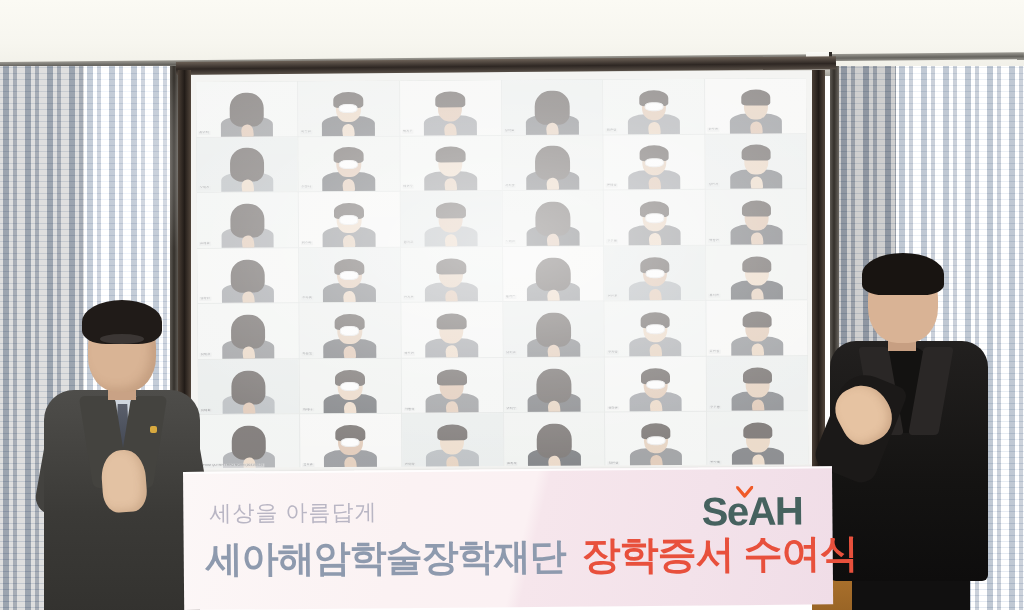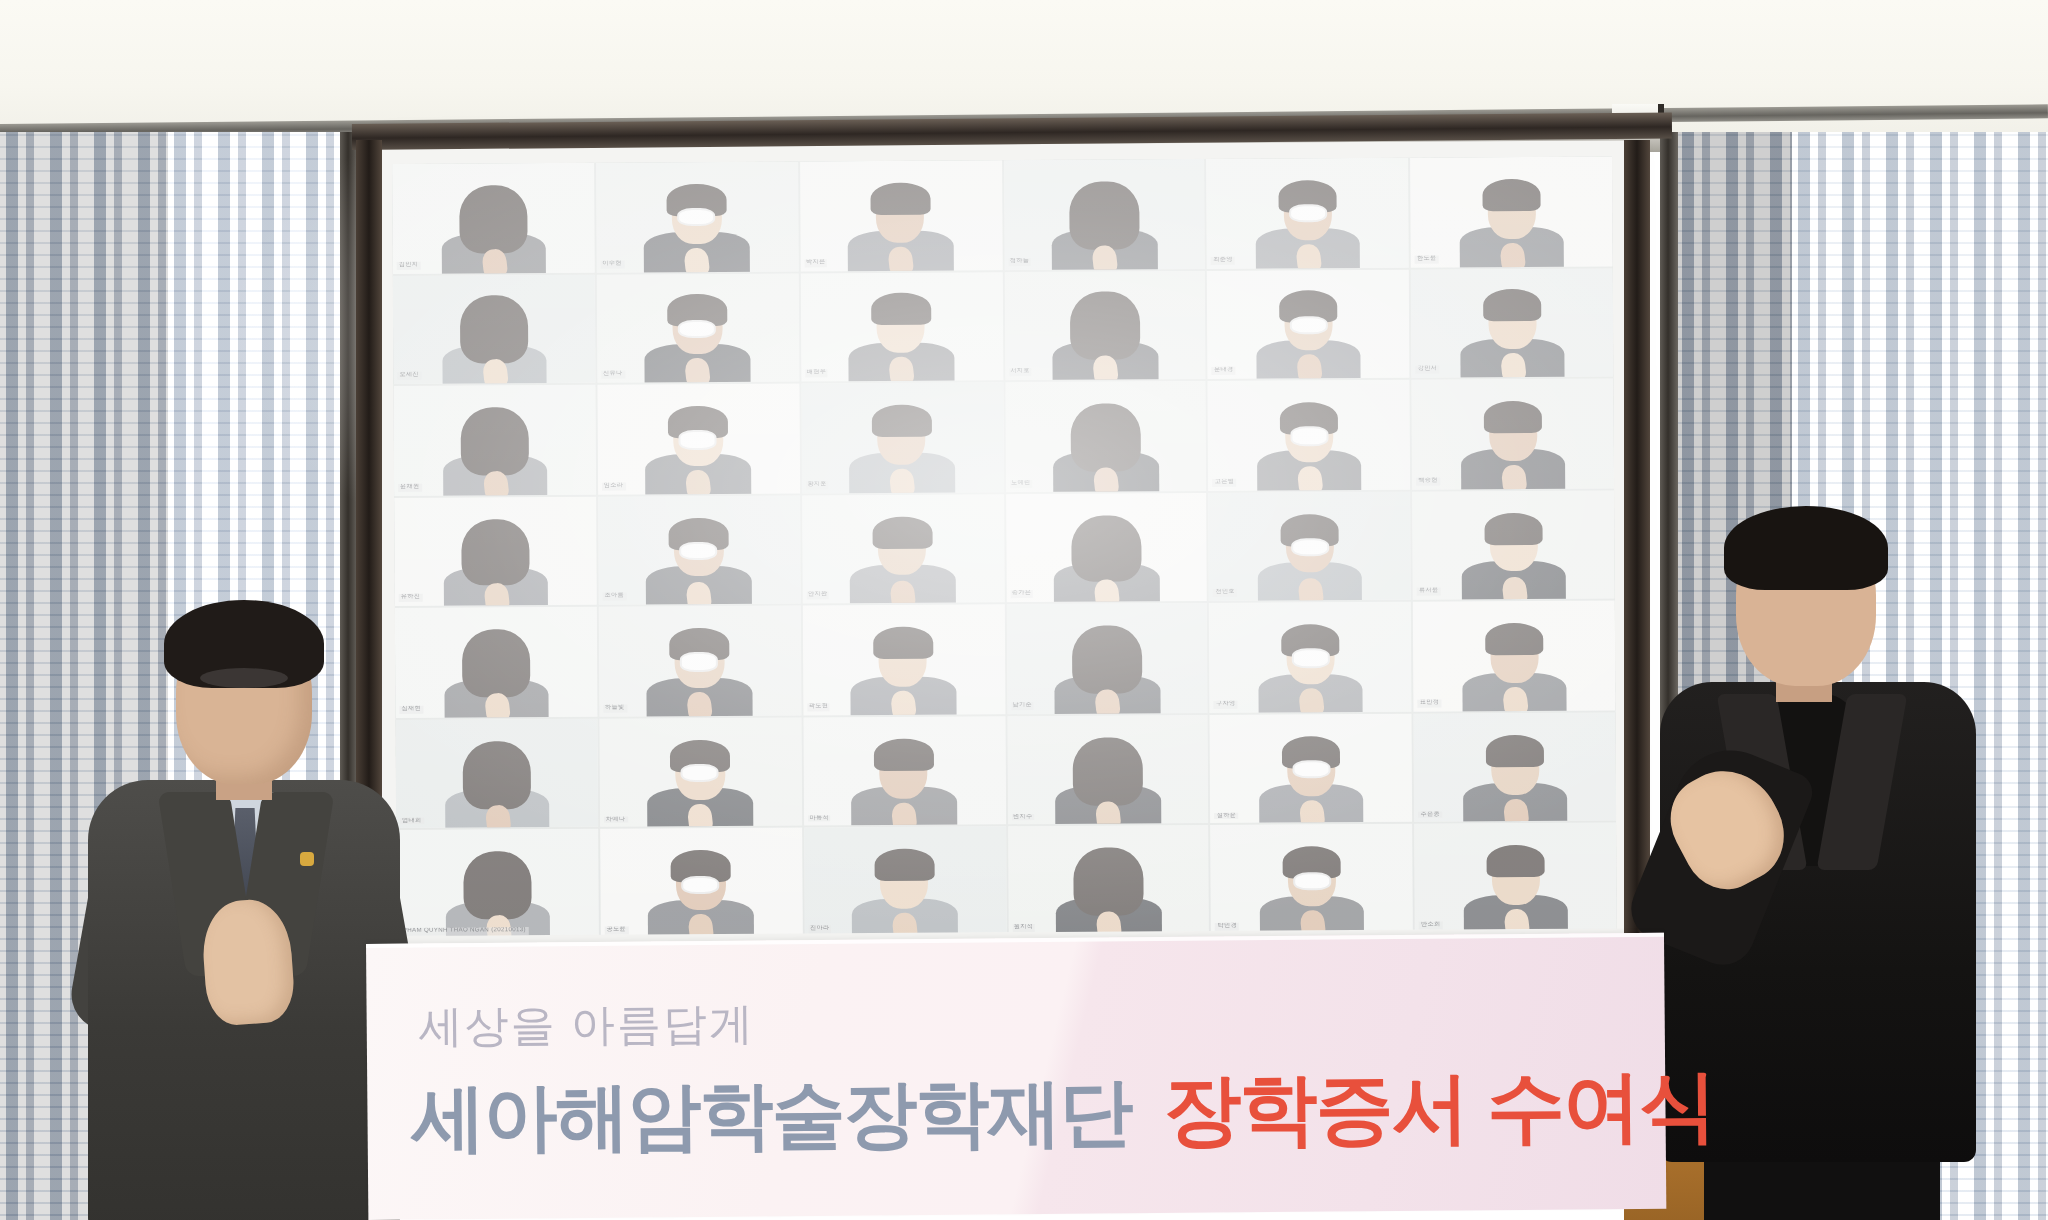--- a/index.html
+++ b/index.html
@@ -818,15 +818,23 @@
     <div class="pr-hands"></div>
   </div>
 
   <div class="banner">
     <div class="banner-edge-top"></div>
     <div class="sub">세상을 아름답게</div>
     <div class="main">
       <span class="org">세아해암학술장학재단</span>
       <span class="evt">장학증서 수여식</span>
     </div>
+    <div class="logo">
+      <span class="word">SeAH</span>
+      <span class="caron">
+        <svg width="17" height="12" viewBox="0 0 17 12" aria-hidden="true">
+          <path d="M1 1 L8.5 10 L16 1" fill="none" stroke="#f05a28" stroke-width="3.2" stroke-linecap="round" stroke-linejoin="round"></path>
+        </svg>
+      </span>
+    </div>
   </div>
 
 </div>
 
 </body></html>

